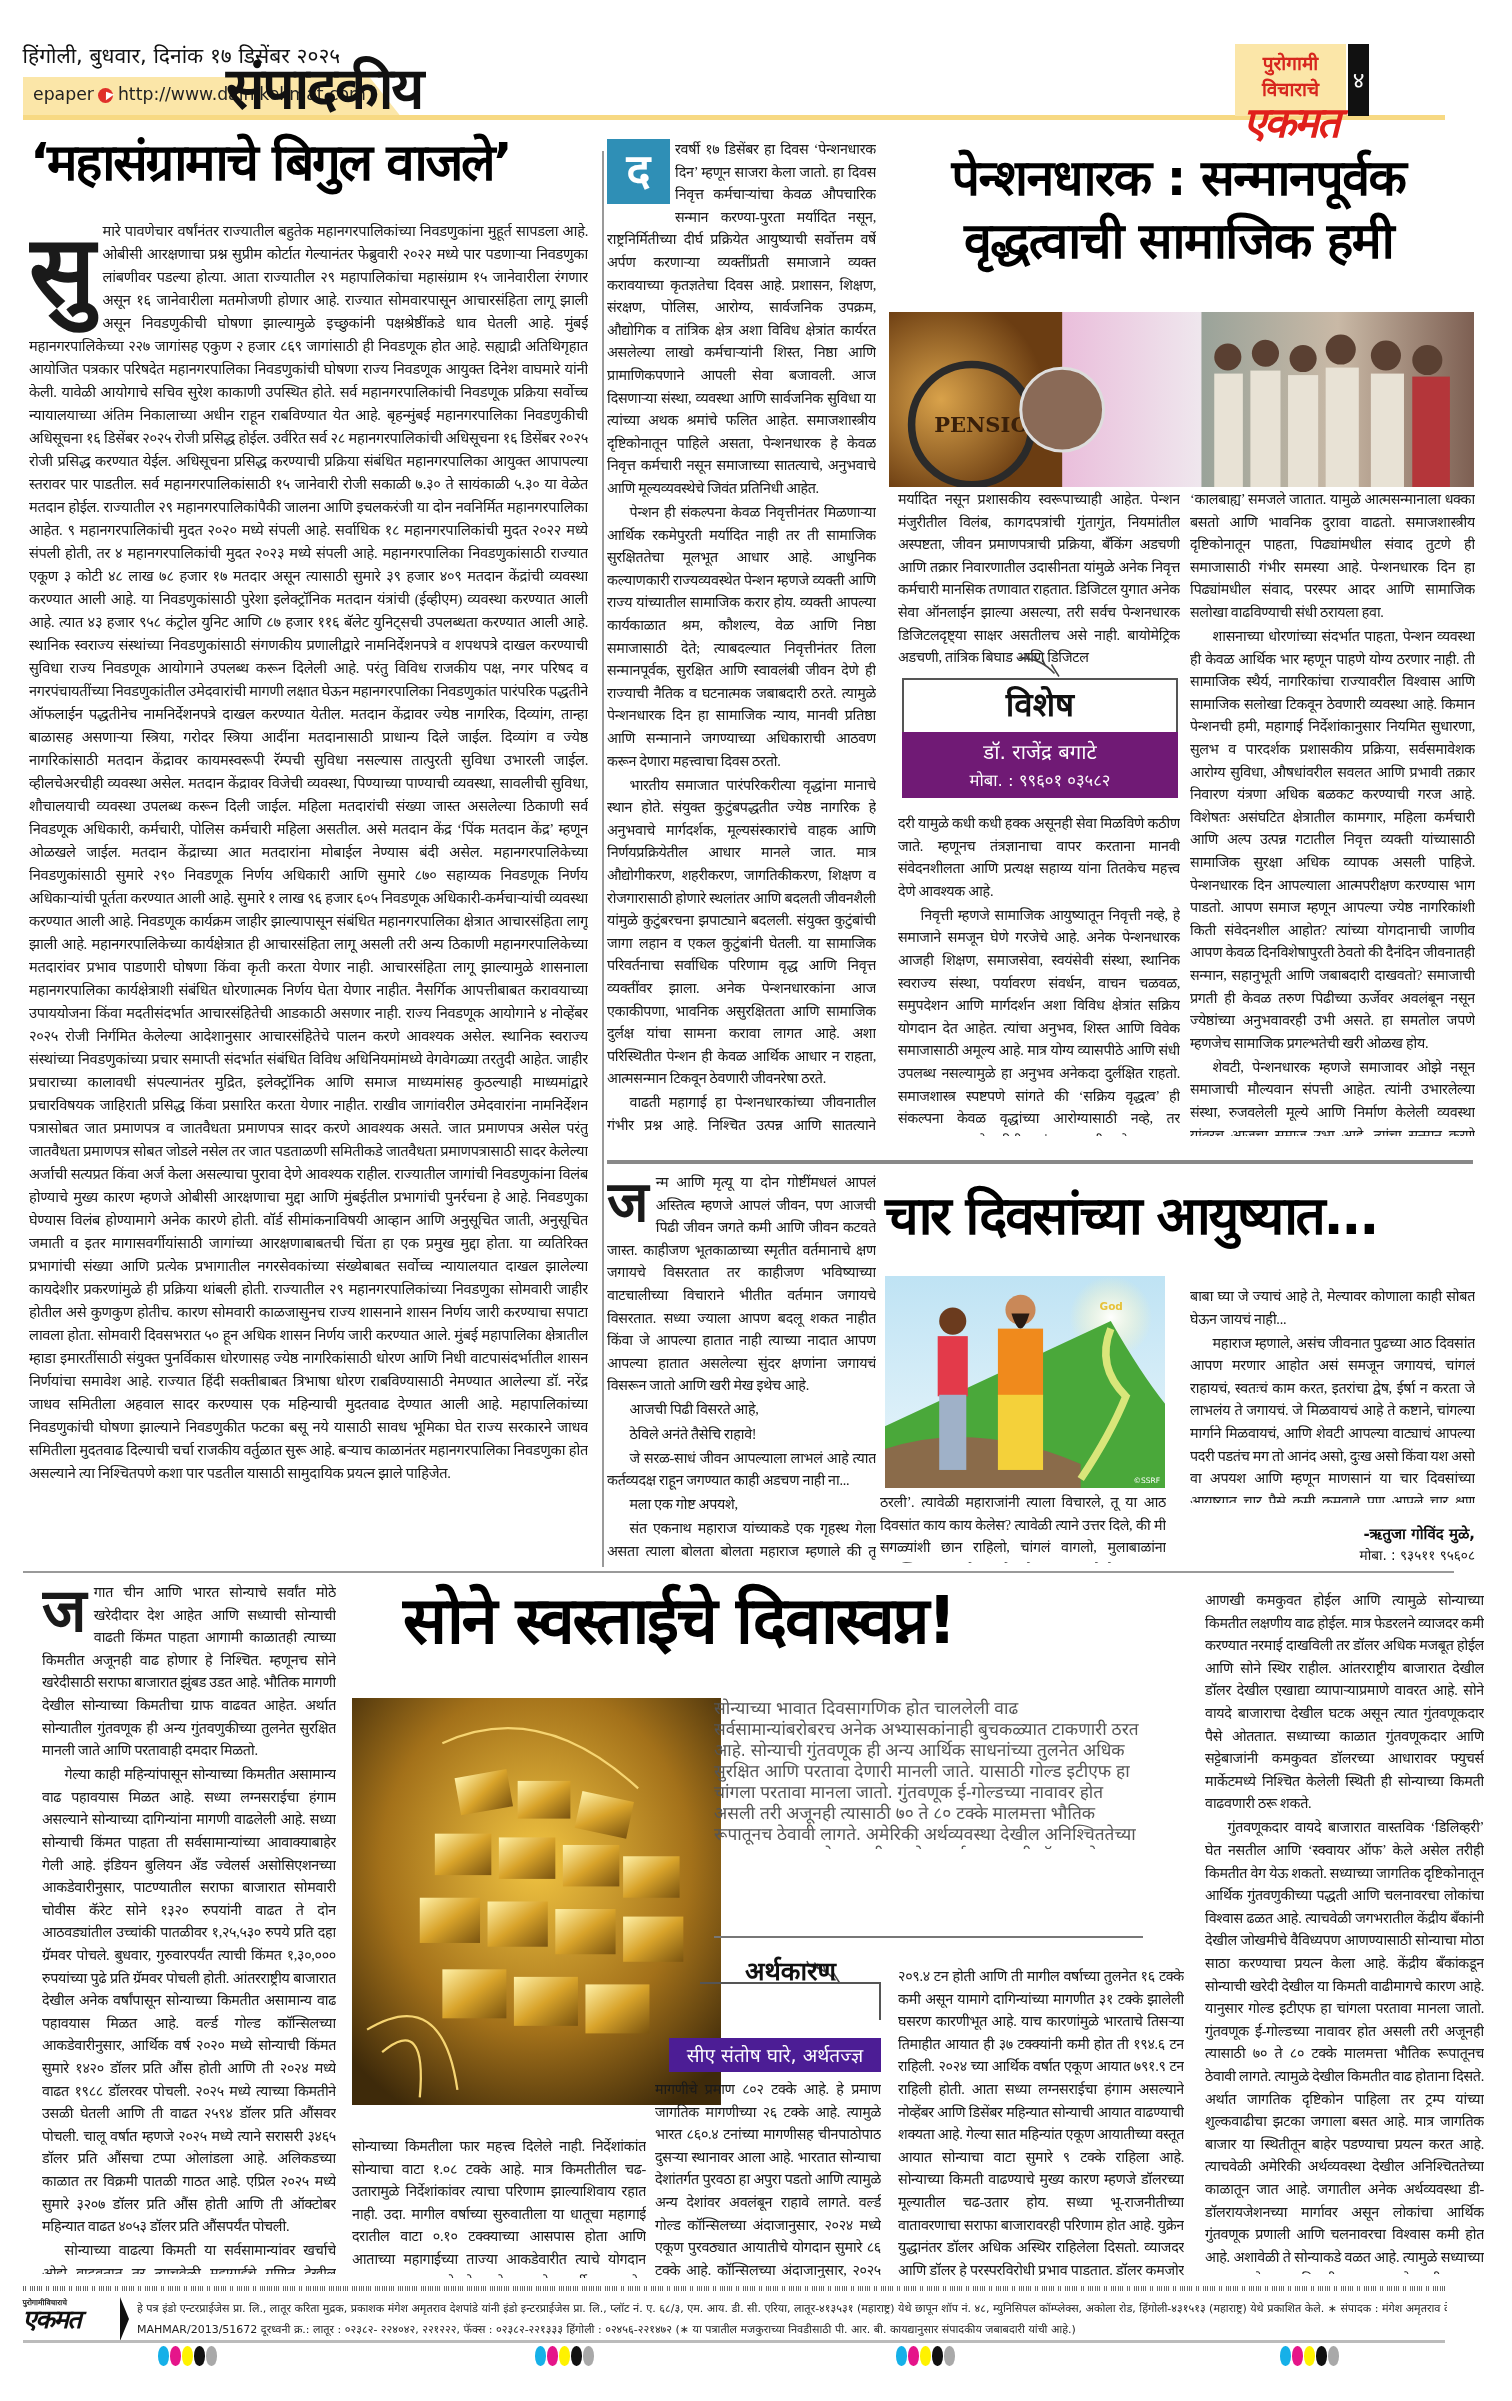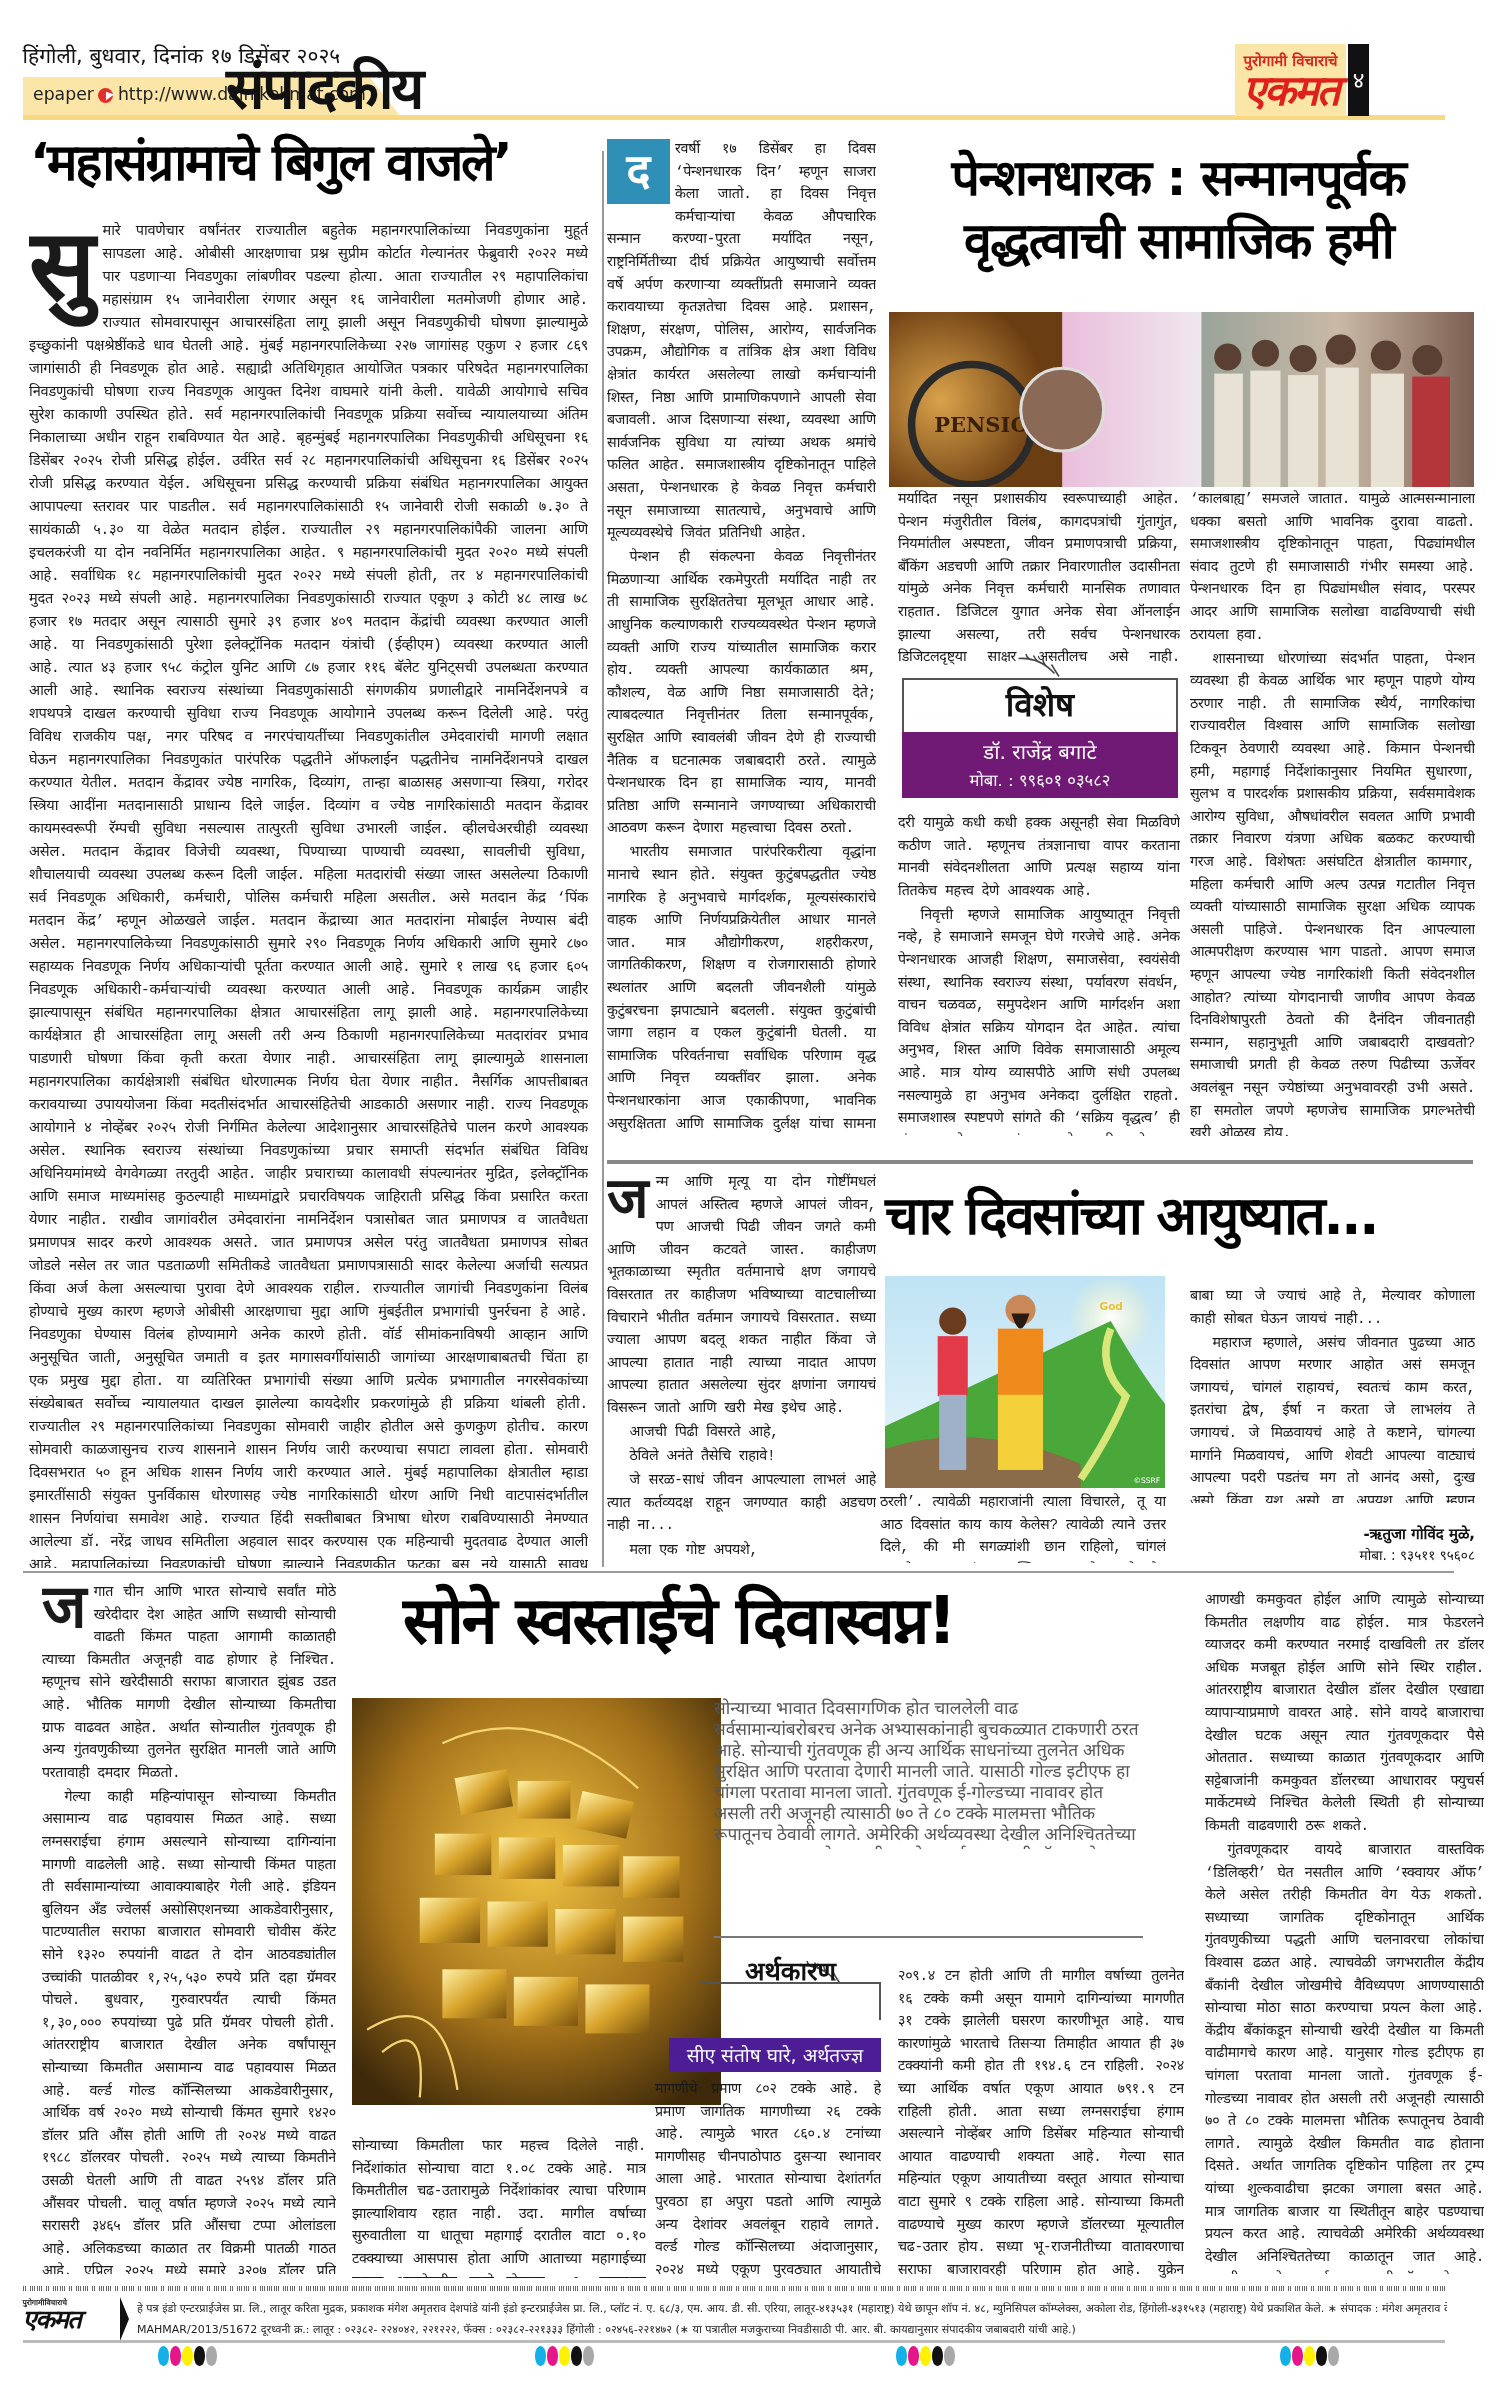--- a/index.html
+++ b/index.html
@@ -1,34 +1,34 @@
 <!DOCTYPE html>
 <html style="font-size:12px"><head>
 <meta charset="utf-8">
 <style>
   * { box-sizing: border-box; margin: 0; padding: 0; }
   html, body { width: 1512px; height: 2401px; background: #fff; overflow: hidden; }
   body { position: relative; font-family: "DejaVu Sans", "Liberation Sans", sans-serif; color: #111; }
   .abs { position: absolute; }
-  .txt { font-family: Liberation Mono, monospace; font-size: 14.3px; line-height: 22.6px; text-align: justify; color: #1a1a1a; letter-spacing: -0.3px; }
+  .txt { font-family: Liberation Serif, serif; font-size: 14.3px; line-height: 22.6px; text-align: justify; color: #1a1a1a; letter-spacing: -0.3px; }
   .txt p { text-indent: 22.6px; margin-bottom: 1.5px; }
   .txt p.noind { text-indent: 0; }
   .headline { font-family: "DejaVu Sans", "Liberation Sans", sans-serif; font-weight: 900; color: #000; letter-spacing: -1.5px; line-height: 1.05; }
   .dropcap { float: left; font-weight: 900; line-height: 0.85; margin-right: 7.5px; }
 
   
   #date-line { left: 22.6px; top: 41px; font-size: 21px; color: #111; }
   #epaper-band { left: 22.6px; top: 77px; width: 377px; height: 38px; background: #fbe6a8; clip-path: polygon(0 0, 92% 0, 100% 100%, 0 100%); }
   #epaper-text { left: 33px; top: 84px; font-size: 17.3px; color: #222; }
   #epaper-text .pin { display: inline-block; width: 15px; height: 15px; background: #e0302a; border-radius: 50%; vertical-align: middle; margin: 0 4.5px; position: relative; }
   #epaper-text .pin::after { content: ""; position: absolute; left: 4.5px; top: 3px; border-left: 5.3px solid transparent; border-right: 5.3px solid transparent; border-bottom: 7.5px solid #fff; transform: rotate(-35deg); }
   #section-title { left: 226px; top: 47px; font-size: 57px; font-weight: 900; letter-spacing: -2.3px; }
   #top-rule { left: 22.6px; top: 115px; width: 1422px; height: 4.5px; background: #f7d983; }
   #brand-box { left: 1235px; top: 44px; width: 111px; height: 72px; background: #fbe6a8; text-align: center; }
-  #brand-tag { font-size: 15px; color: #d7261e; font-weight: 700; margin-top: 6px; }
+  #brand-tag { font-size: 19px; color: #d7261e; font-weight: 700; margin-top: 6px; }
   #brand-name { font-size: 42px; color: #e0201b; font-weight: 900; font-style: italic; line-height: 1; letter-spacing: -2.3px; }
   #page-no-box { left: 1348px; top: 44px; width: 21px; height: 72px; background: #111; color: #fff; font-size: 22.6px; text-align: center; padding-top: 19.6px; }
 
   
   #ed-headline { left: 30px; top: 136px; font-size: 51px; width: 572px; letter-spacing: -2.3px; }
   #ed-col-rule { left: 602px; top: 151px; width: 1.5px; height: 1416px; background: #999; }
   #ed-body { left: 29px; top: 220px; width: 559px; height: 1348px; overflow: hidden; font-size: 14.6px; line-height: 23px; }
   #ed-body .dropcap { font-size: 98px; margin-top: 10.5px; }
 
   

